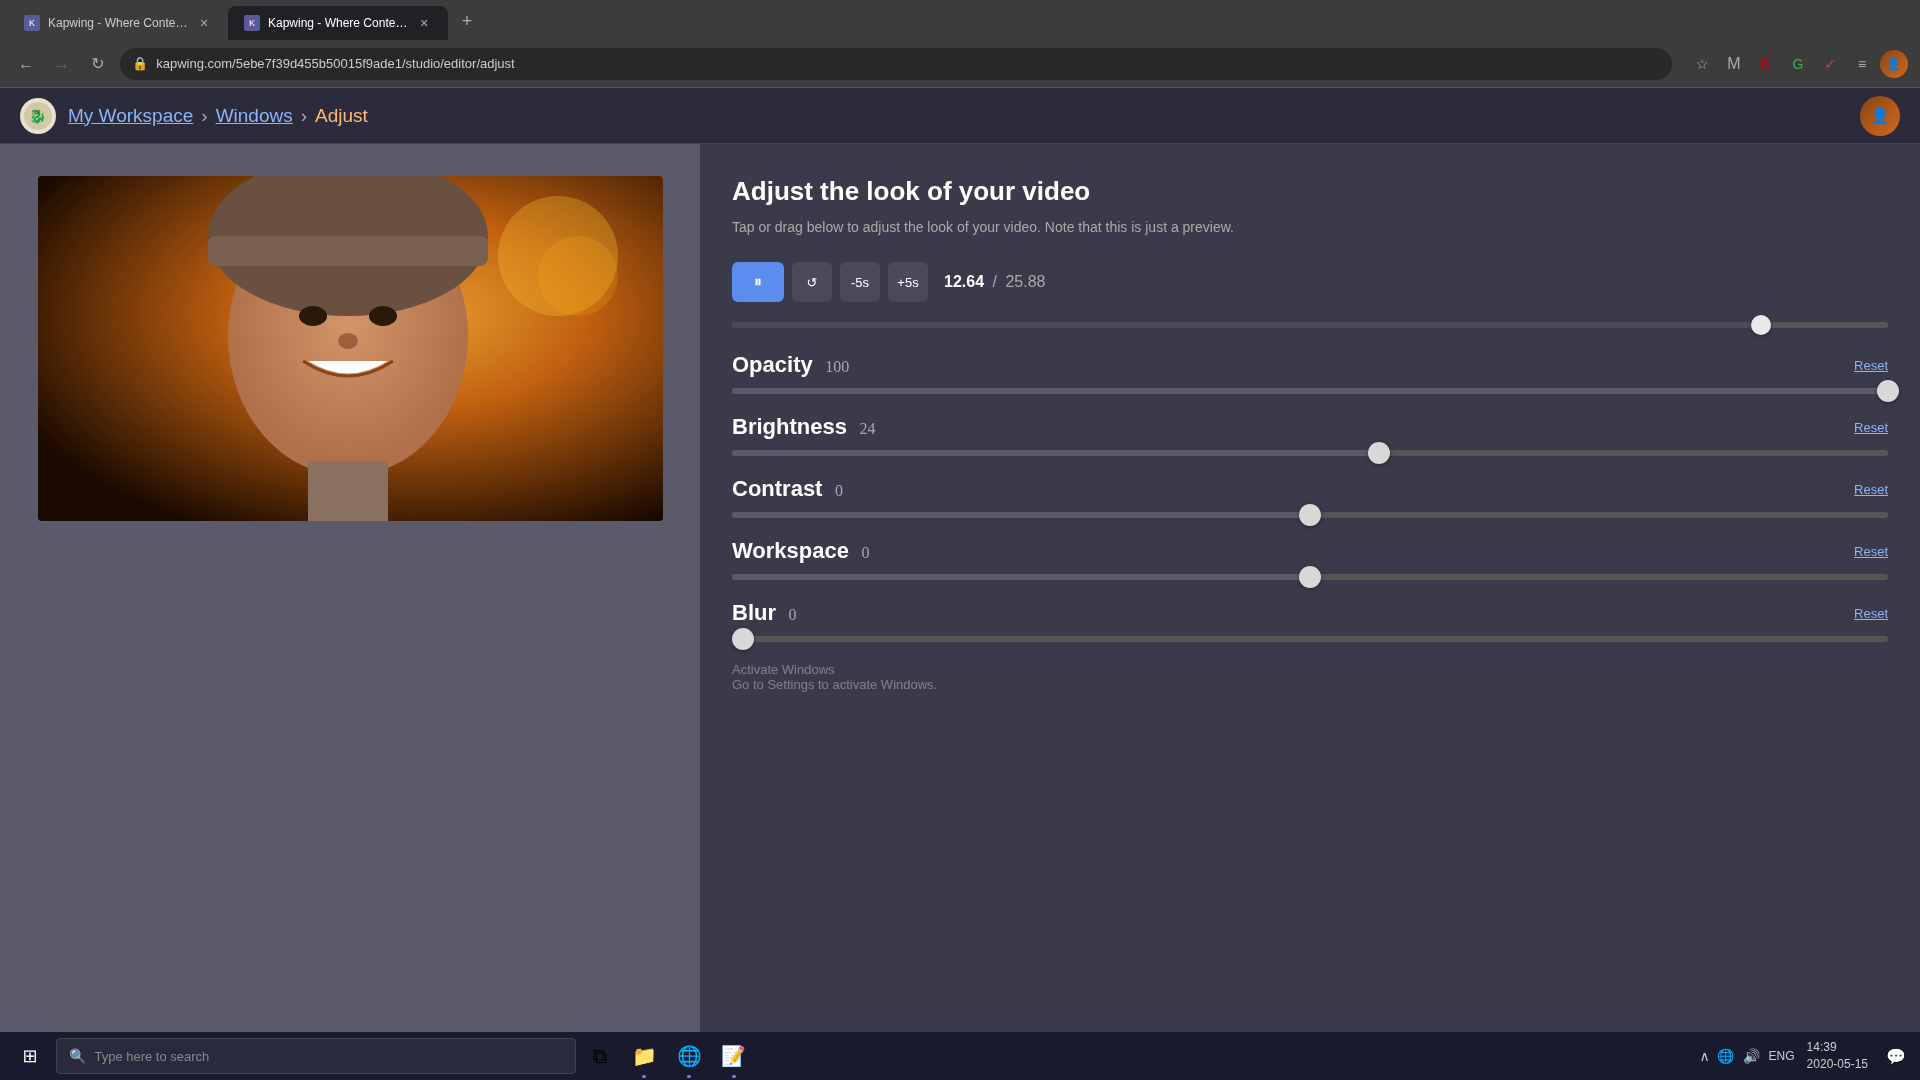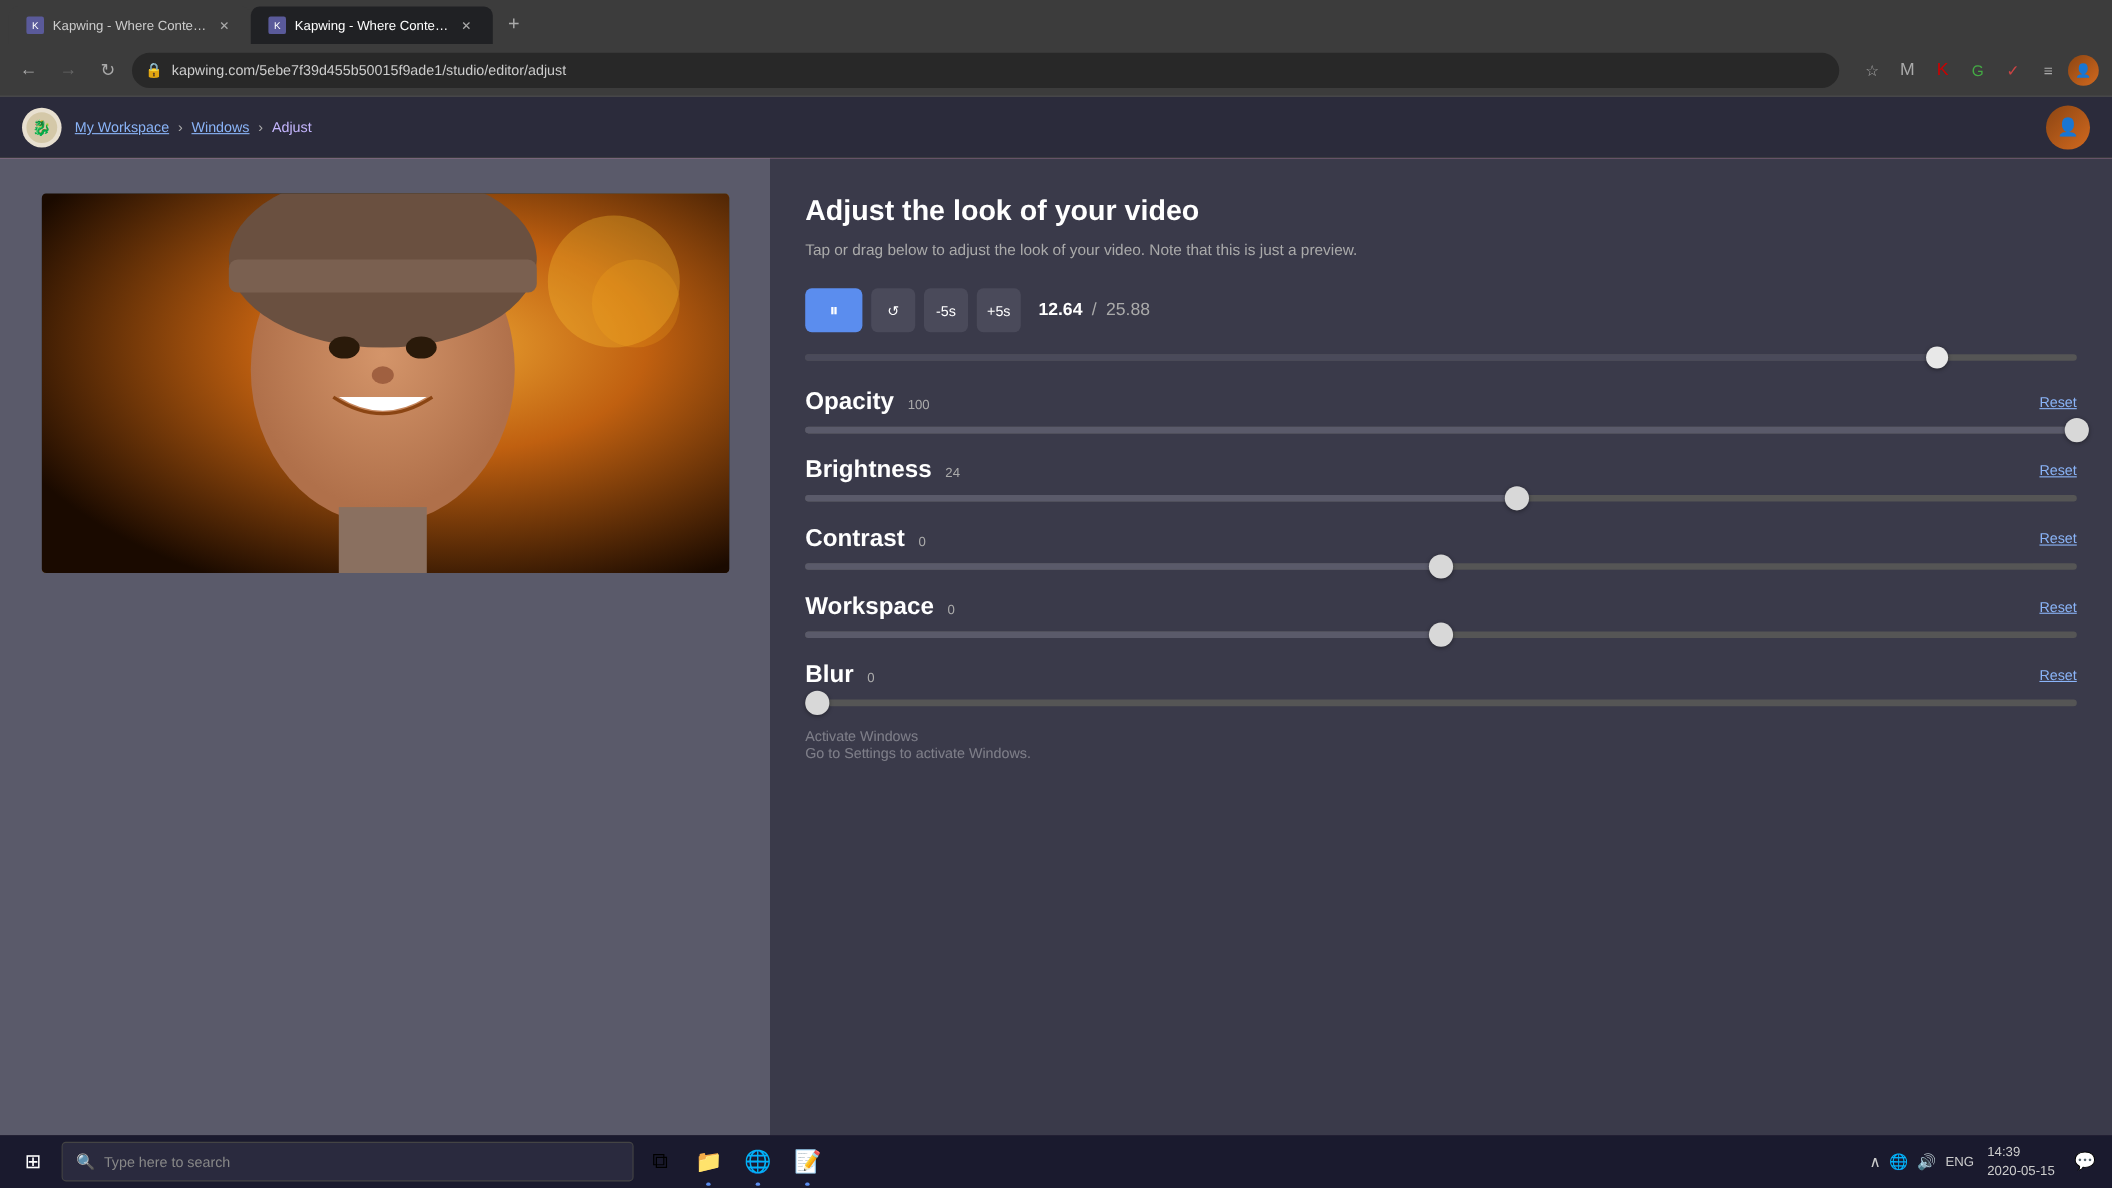--- a/index.html
+++ b/index.html
@@ -65,24 +65,24 @@
     
     .app-header {
       background: #2b2b3b;
       height: 56px;
       display: flex;
       align-items: center;
       padding: 0 20px;
       border-bottom: 1px solid #444;
     }
     .workspace-logo { width: 36px; height: 36px; border-radius: 50%; background: #e8e0d0; margin-right: 12px; overflow: hidden; display: flex; align-items: center; justify-content: center; }
-    .breadcrumb { display: flex; align-items: center; gap: 8px; font-size: 13px; color: #ccc; }
+    .breadcrumb { display: flex; align-items: center; gap: 8px; font-size: 19px; color: #ccc; }
     .breadcrumb a { color: #8ab4f8; text-decoration: underline; cursor: pointer; }
     .breadcrumb .separator { color: #aaa; }
-    .breadcrumb .current { color: #c4b5fd; }
+    .breadcrumb .current { color: #fdba74; }
     .header-right { margin-left: auto; }
     .user-avatar { width: 40px; height: 40px; border-radius: 50%; overflow: hidden; background: #888; }
 
     
     .main-content {
       display: flex;
       flex: 1;
       background: #f9a8d4;
       height: calc(1080px - 40px - 40px - 48px - 56px - 48px);
     }
@@ -212,23 +212,24 @@
       align-items: center;
       justify-content: space-between;
       margin-bottom: 10px;
     }
     .adjustment-label {
       font-size: 22px;
       font-weight: 600;
       color: #fff;
     }
     .adjustment-value {
-      font-size: 12px;
+      font-size: 16px;
       color: #aaa;
       margin-left: 8px;
+      font-family: Liberation Serif, serif;
     }
     .reset-btn {
       background: none;
       border: none;
       color: #8ab4f8;
       font-size: 13px;
       cursor: pointer;
       text-decoration: underline;
     }
     .slider-track {

